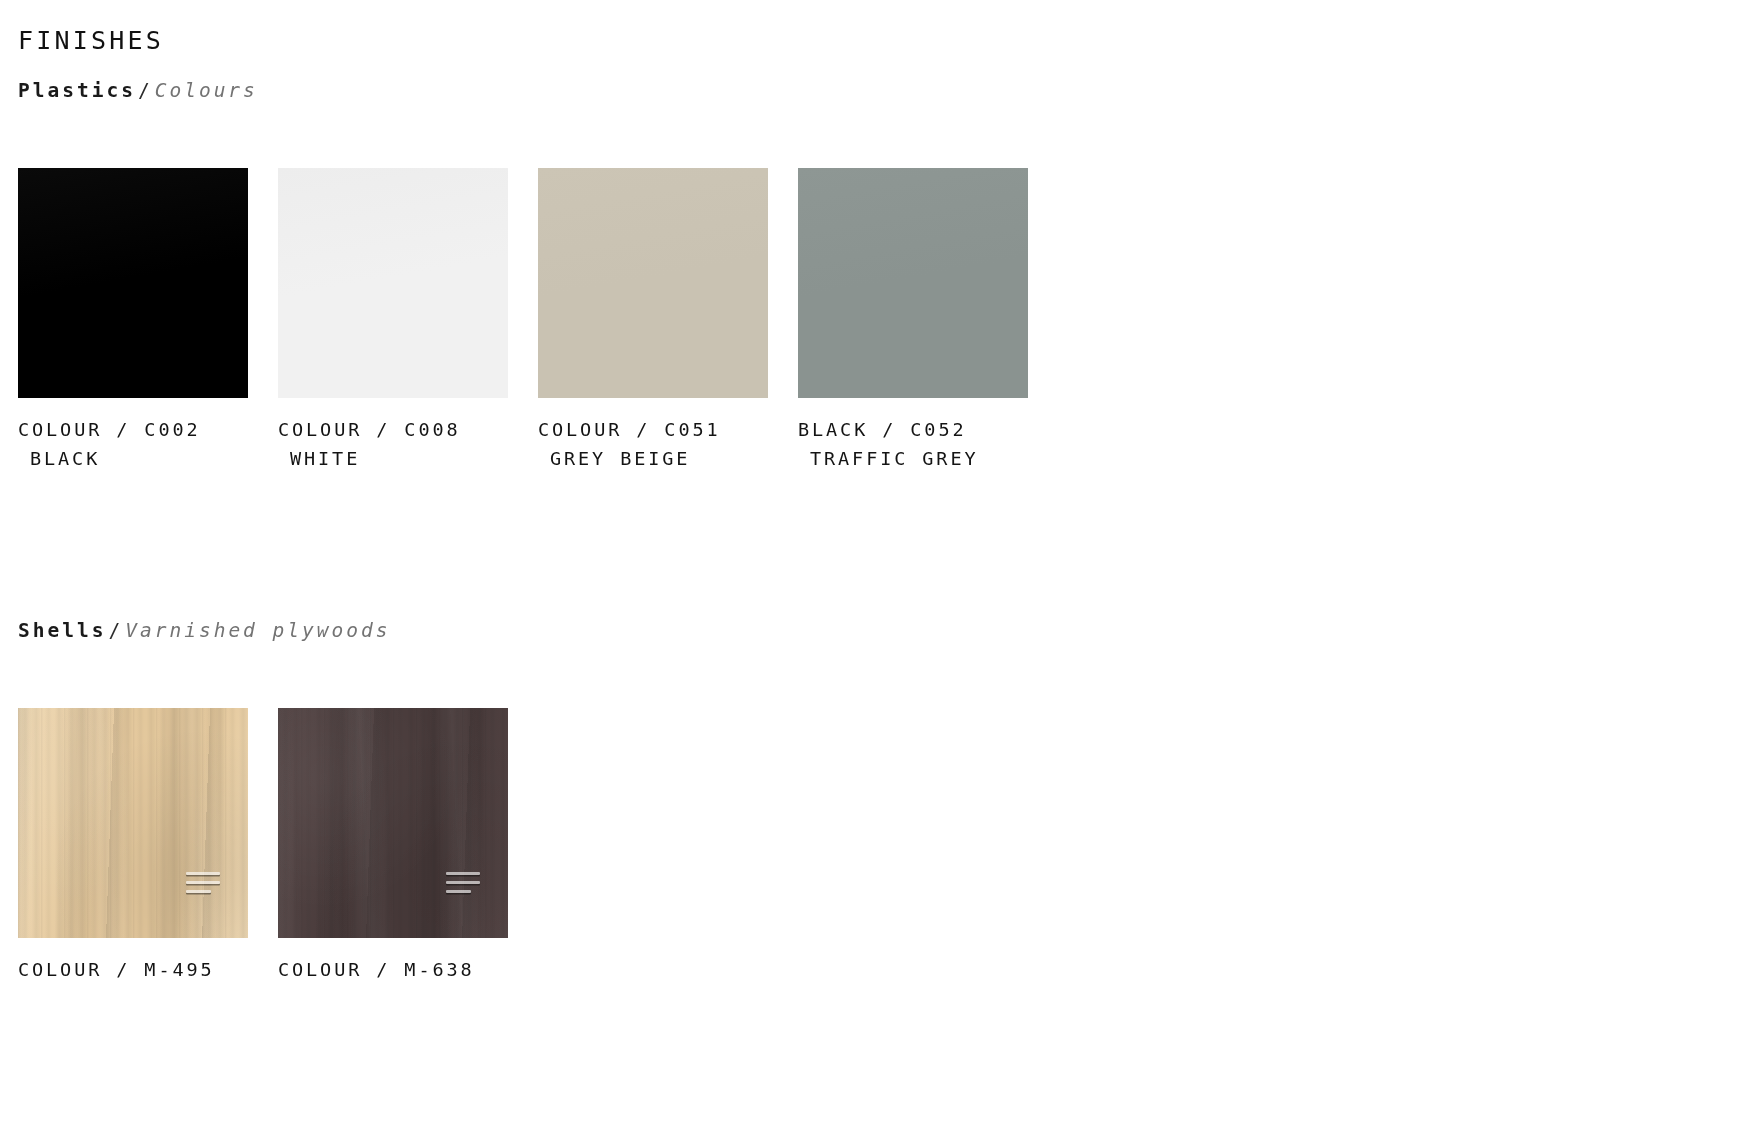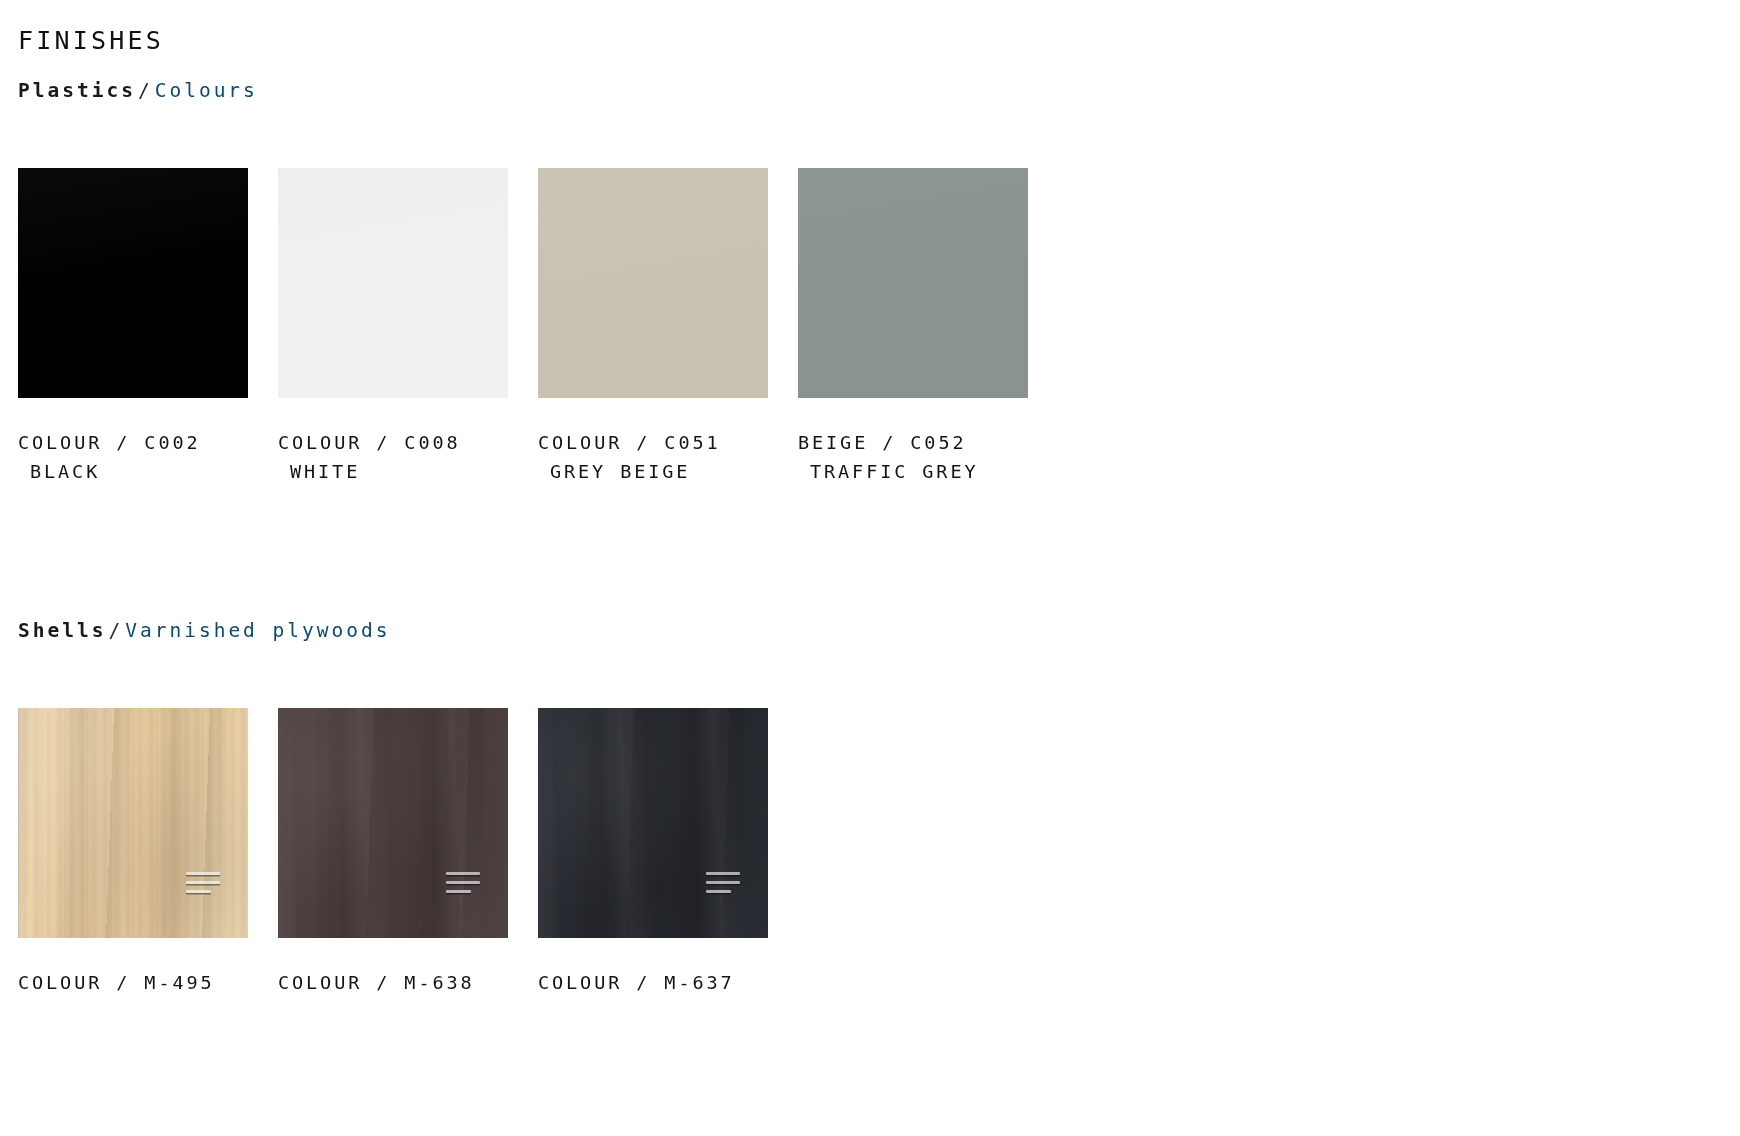--- a/index.html
+++ b/index.html
@@ -56,22 +56,23 @@
     color: #1a1a1a;
     font-weight: 700;
     margin-top: 12px;
   }
   .section-heading .sep {
     color: #2a2a2a;
     font-weight: 400;
     padding: 0 2px;
   }
   .section-heading .desc {
-    color: #0c4a6e;
+    color: #737373;
     font-weight: 400;
+    font-style: italic;
   }
 
   
   .swatch-row {
     position: absolute;
     left: 18px;
     top: 90px;
     display: flex;
     gap: 30px;
   }
@@ -81,21 +82,21 @@
   }
   .swatch-chip {
     width: 230px;
     height: 230px;
     position: relative;
     overflow: hidden;
     display: block;
   }
 
   .swatch-caption {
-    margin-top: 30px;
+    margin-top: 17px;
     font-size: 18.5px;
     letter-spacing: 2.9px;
     line-height: 29px;
     color: #141414;
     white-space: nowrap;
   }
   .swatch-subcaption {
     font-size: 18.5px;
     letter-spacing: 2.9px;
     line-height: 29px;
@@ -202,21 +203,21 @@
       </div>
 
       <div class="swatch-item">
         <div class="swatch-chip chip-plastic" id="chip-p2" style="background: linear-gradient(170deg, rgb(204, 197, 181) 0%, rgb(201, 194, 178) 48%, rgb(201, 194, 178) 100%);"></div>
         <div class="swatch-caption">COLOUR / C051</div>
         <div class="swatch-subcaption">GREY BEIGE</div>
       </div>
 
       <div class="swatch-item">
         <div class="swatch-chip chip-plastic" id="chip-p3" style="background: linear-gradient(170deg, rgb(142, 151, 148) 0%, rgb(138, 147, 144) 48%, rgb(138, 147, 144) 100%);"></div>
-        <div class="swatch-caption">BEIGE / C052</div>
+        <div class="swatch-caption">BLACK / C052</div>
         <div class="swatch-subcaption">TRAFFIC GREY</div>
       </div>
 
     </div>
   </section>
 
   <section class="section" id="section-shells">
 
     <div class="section-heading">
       <span class="cat">Shells</span><span class="sep">/</span><span class="desc">Varnished plywoods</span>
@@ -240,27 +241,17 @@
         <div class="swatch-chip chip-wood" id="chip-w2" style="background-color: rgb(72, 58, 58); background-image: linear-gradient(100deg, rgb(85, 70, 70) 0%, rgb(72, 58, 58) 40%, rgb(72, 58, 58) 72%, rgb(85, 70, 70) 100%);">
           <span class="emboss-mark">
             <i></i>
               <i></i>
               <i></i>
           </span>
         </div>
         <div class="swatch-caption">COLOUR / M-638</div>
       </div>
 
-      <div class="swatch-item">
-        <div class="swatch-chip chip-wood" id="chip-w3" style="background-color: rgb(35, 38, 43); background-image: linear-gradient(100deg, rgb(44, 48, 54) 0%, rgb(35, 38, 43) 40%, rgb(35, 38, 43) 72%, rgb(44, 48, 54) 100%);">
-          <span class="emboss-mark">
-            <i></i>
-              <i></i>
-              <i></i>
-          </span>
-        </div>
-        <div class="swatch-caption">COLOUR / M-637</div>
-      </div>
 
     </div>
   </section>
 
 </div>
 
 </body></html>

